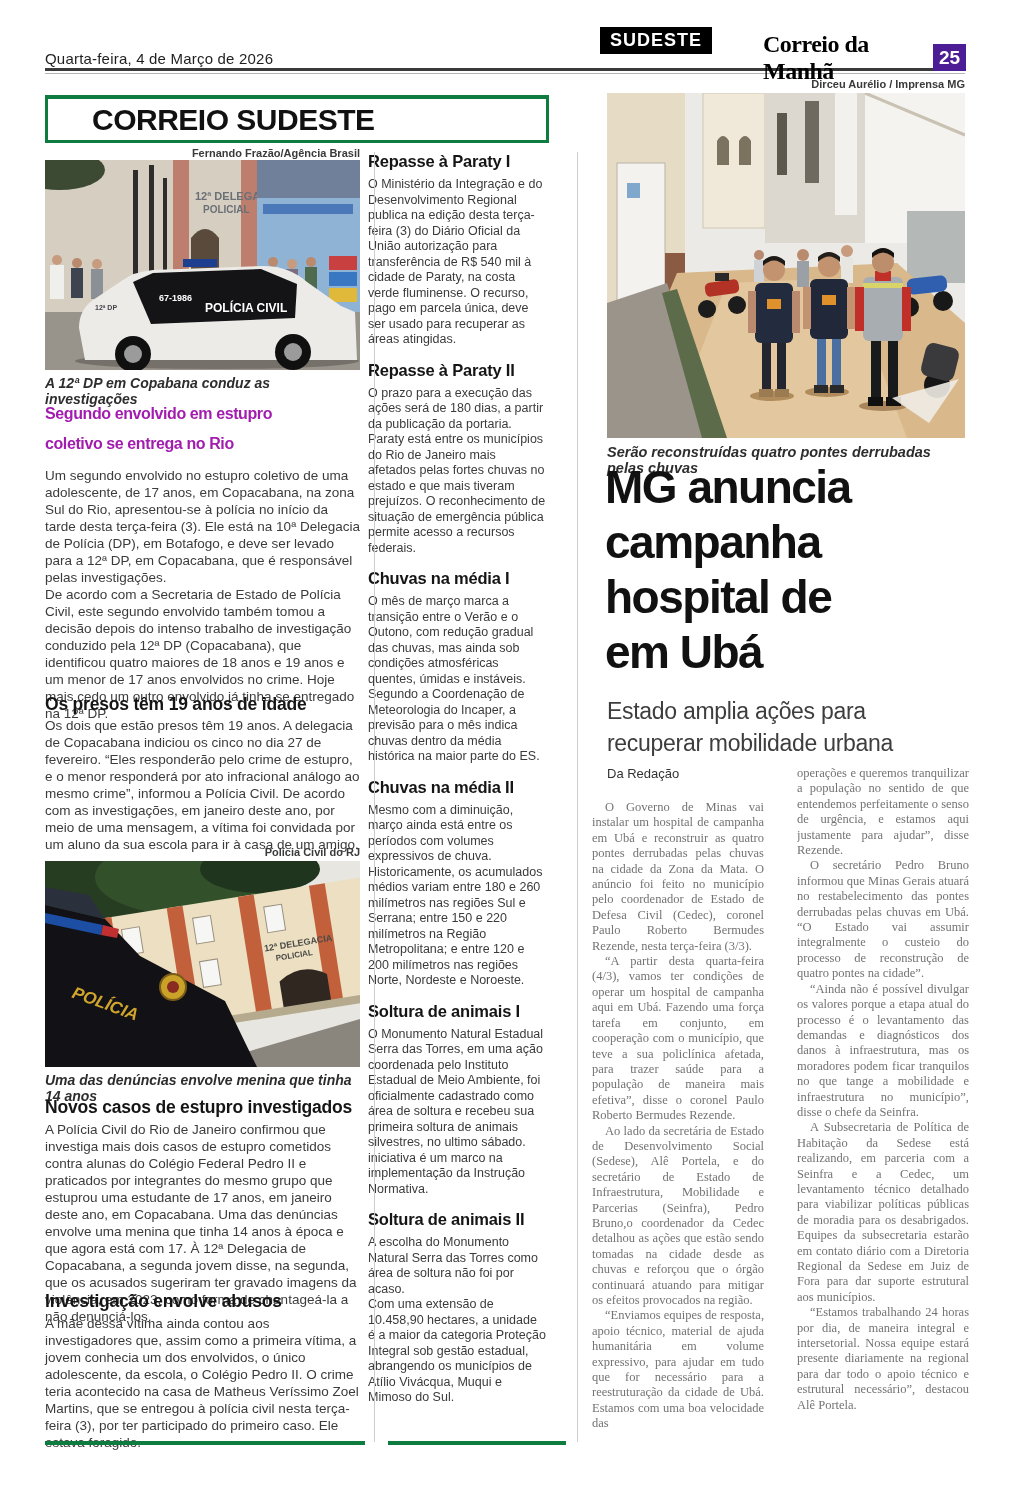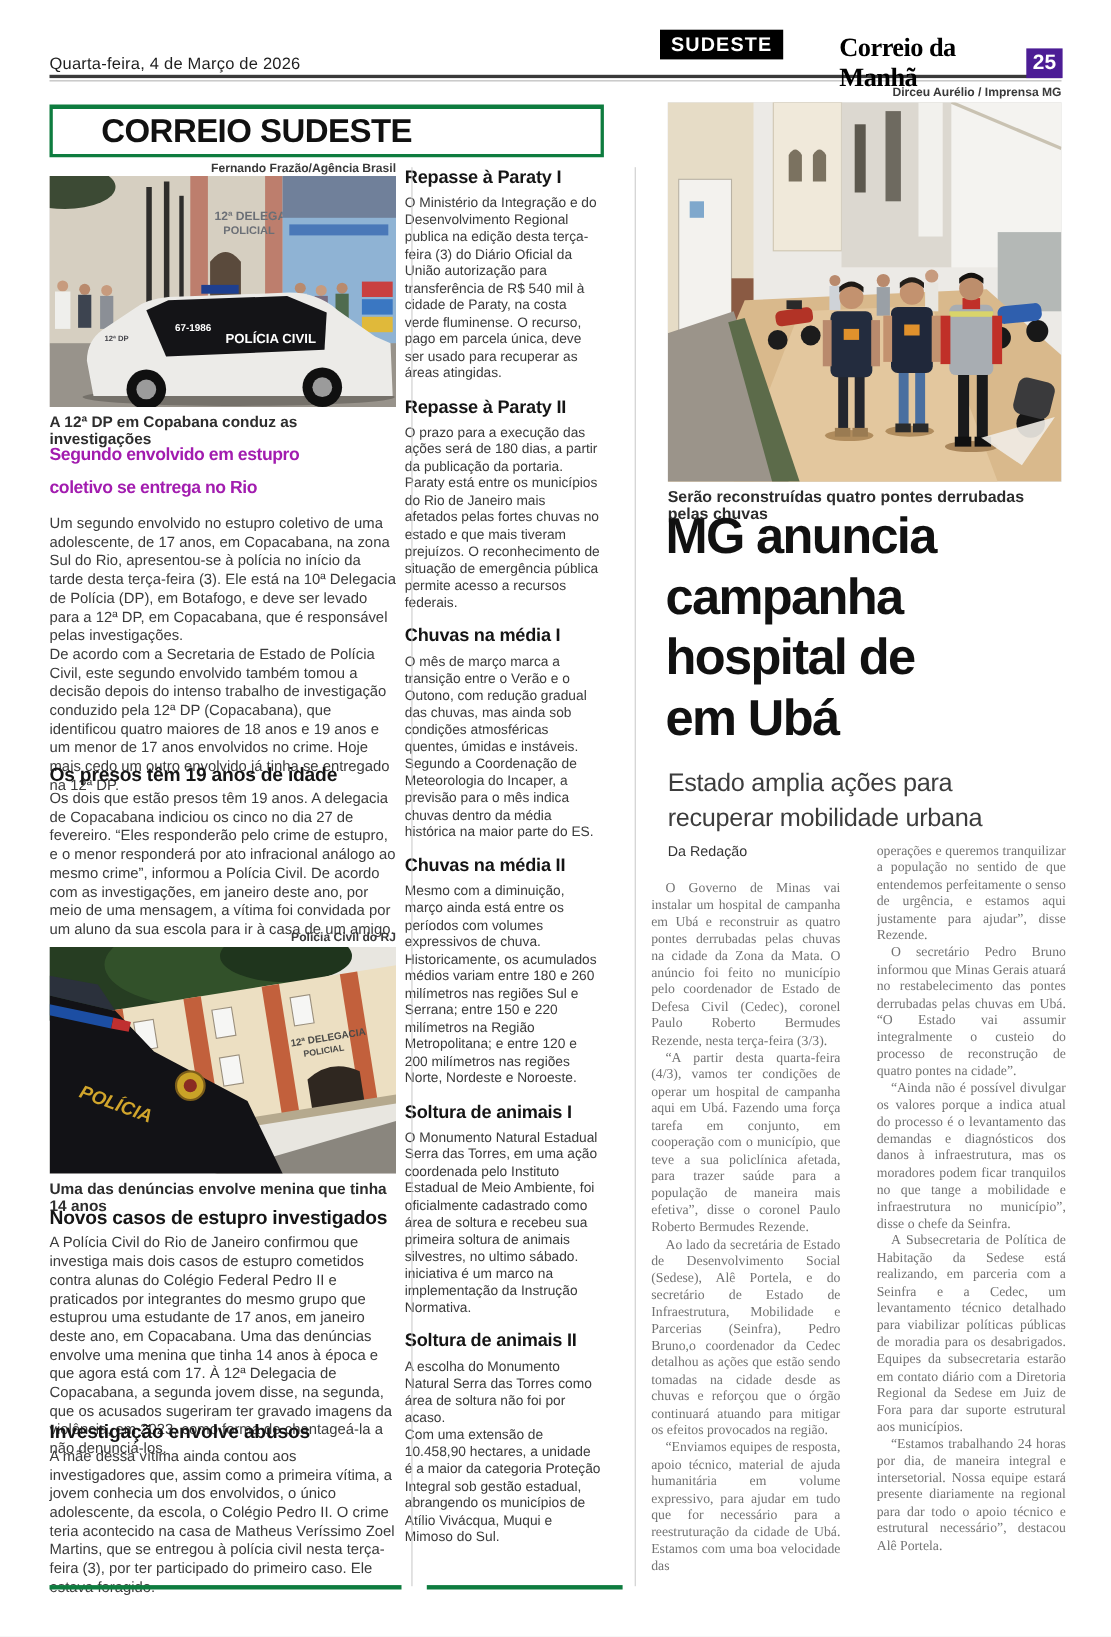--- a/index.html
+++ b/index.html
@@ -36,21 +36,21 @@
   }
   .cs-title { font-size:30px; font-weight:800; color:#111; letter-spacing:-.5px; padding-left:12px; }
   .credit { position:absolute; width:315px; text-align:right; font-size:11px; font-weight:700; color:#3a3a3a; }
   .credit1 { left:45px; top:147px; }
   .credit2 { left:45px; top:846px; }
   figure.photo { position:absolute; overflow:hidden; background:#ddd; }
   figure.photo svg { display:block; width:100%; height:100%; }
   .photo1 { left:45px; top:160px; width:315px; height:210px; }
   .photo2 { left:45px; top:861px; width:315px; height:206px; }
   .photo3 { left:607px; top:93px; width:358px; height:345px; }
-  .caption { position:absolute; font-weight:600; font-size:14px; color:#2d2d2d; }
+  .caption { position:absolute; font-style:italic; font-weight:600; font-size:14px; color:#2d2d2d; }
   .caption1 { left:45px; top:375px; width:315px; }
   .caption2 { left:45px; top:1072px; width:315px; }
   .caption3 { left:607px; top:444px; width:358px; font-size:14.5px; }
   .l-headline { position:absolute; left:45px; top:399px; width:330px; font-size:16px; line-height:30px; font-weight:800; color:#a21caf; letter-spacing:-.4px; }
   .l-headline div { white-space:nowrap; }
   .l-body { position:absolute; left:45px; width:315px; font-size:13.5px; line-height:17px; color:#3b3b3b; }
   .l-body p { margin:0; }
   .b1 { top:467px; } .b2 { top:717px; } .b3 { top:1121px; } .b4 { top:1315px; }
   .l-sub { position:absolute; left:45px; width:330px; font-size:17.5px; font-weight:800; color:#151515; letter-spacing:-.2px; white-space:nowrap; }
   .s1 { top:694px; } .s2 { top:1097px; } .s3 { top:1291px; }
@@ -344,18 +344,18 @@
   <div class="serifcol mc1">
     <p>O Governo de Minas vai instalar um hospital de campanha em Ubá e reconstruir as quatro pontes derrubadas pelas chuvas na cidade da Zona da Mata. O anúncio foi feito no município pelo coordenador de Estado de Defesa Civil (Cedec), coronel Paulo Roberto Bermudes Rezende, nesta terça-feira (3/3).</p>
     <p>“A partir desta quarta-feira (4/3), vamos ter condições de operar um hospital de campanha aqui em Ubá. Fazendo uma força tarefa em conjunto, em cooperação com o município, que teve a sua policlínica afetada, para trazer saúde para a população de maneira mais efetiva”, disse o coronel Paulo Roberto Bermudes Rezende.</p>
     <p>Ao lado da secretária de Estado de Desenvolvimento Social (Sedese), Alê Portela, e do secretário de Estado de Infraestrutura, Mobilidade e Parcerias (Seinfra), Pedro Bruno,o coordenador da Cedec detalhou as ações que estão sendo tomadas na cidade desde as chuvas e reforçou que o órgão continuará atuando para mitigar os efeitos provocados na região.</p>
     <p>“Enviamos equipes de resposta, apoio técnico, material de ajuda humanitária em volume expressivo, para ajudar em tudo que for necessário para a reestruturação da cidade de Ubá. Estamos com uma boa velocidade das</p>
   </div>
 
   <div class="serifcol mc2">
     <p class="noind">operações e queremos tranquilizar a população no sentido de que entendemos perfeitamente o senso de urgência, e estamos aqui justamente para ajudar”, disse Rezende.</p>
     <p>O secretário Pedro Bruno informou que Minas Gerais atuará no restabelecimento das pontes derrubadas pelas chuvas em Ubá. “O Estado vai assumir integralmente o custeio do processo de reconstrução de quatro pontes na cidade”.</p>
-    <p>“Ainda não é possível divulgar os valores porque a indica atual do processo é o levantamento das demandas e diagnósticos dos danos à infraestrutura, mas os moradores podem ficar tranquilos no que tange a mobilidade e infraestrutura no município”, disse o chefe da Seinfra.</p>
+    <p>“Ainda não é possível divulgar os valores porque a etapa atual do processo é o levantamento das demandas e diagnósticos dos danos à infraestrutura, mas os moradores podem ficar tranquilos no que tange a mobilidade e infraestrutura no município”, disse o chefe da Seinfra.</p>
     <p>A Subsecretaria de Política de Habitação da Sedese está realizando, em parceria com a Seinfra e a Cedec, um levantamento técnico detalhado para viabilizar políticas públicas de moradia para os desabrigados. Equipes da subsecretaria estarão em contato diário com a Diretoria Regional da Sedese em Juiz de Fora para dar suporte estrutural aos municípios.</p>
     <p>“Estamos trabalhando 24 horas por dia, de maneira integral e intersetorial. Nossa equipe estará presente diariamente na regional para dar todo o apoio técnico e estrutural necessário”, destacou Alê Portela.</p>
   </div>
 
 </div>
 
 </body></html>

